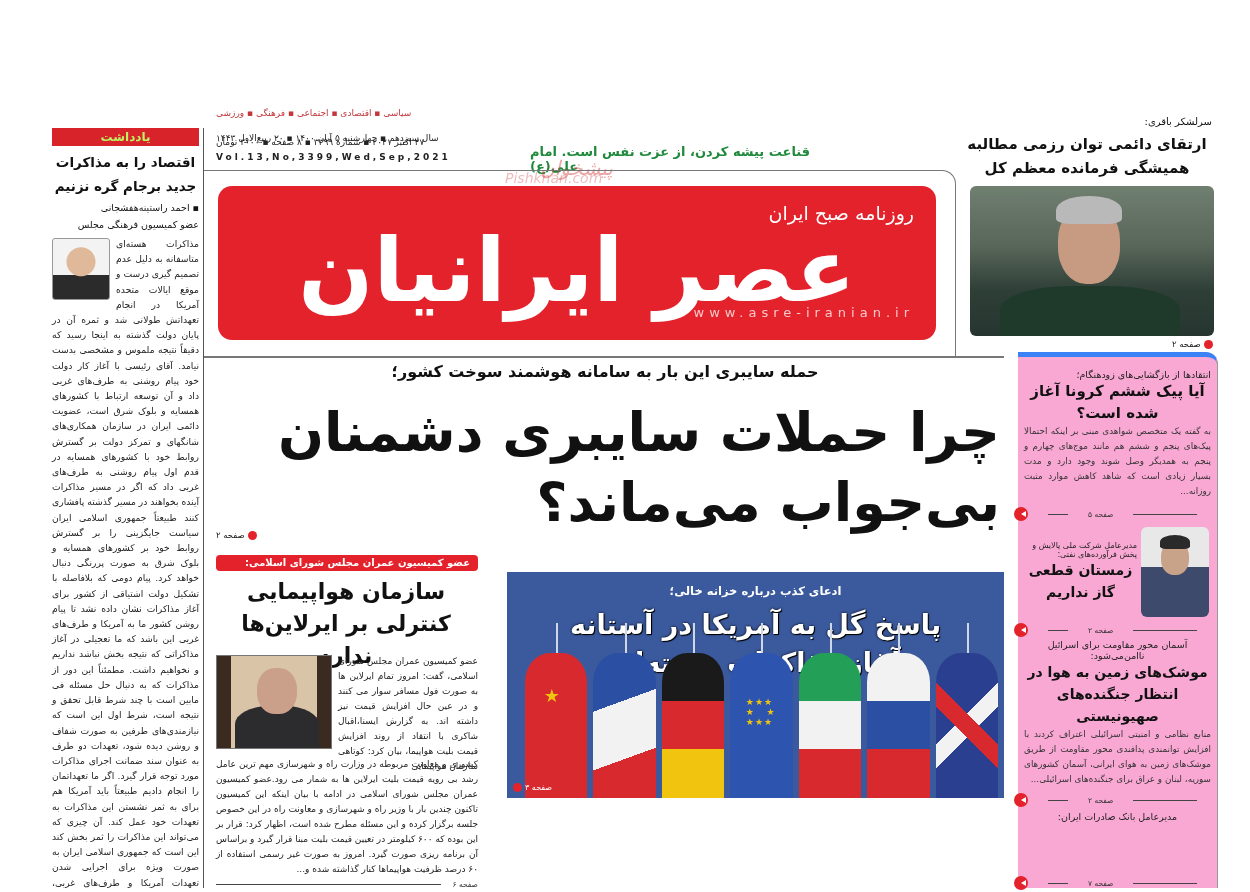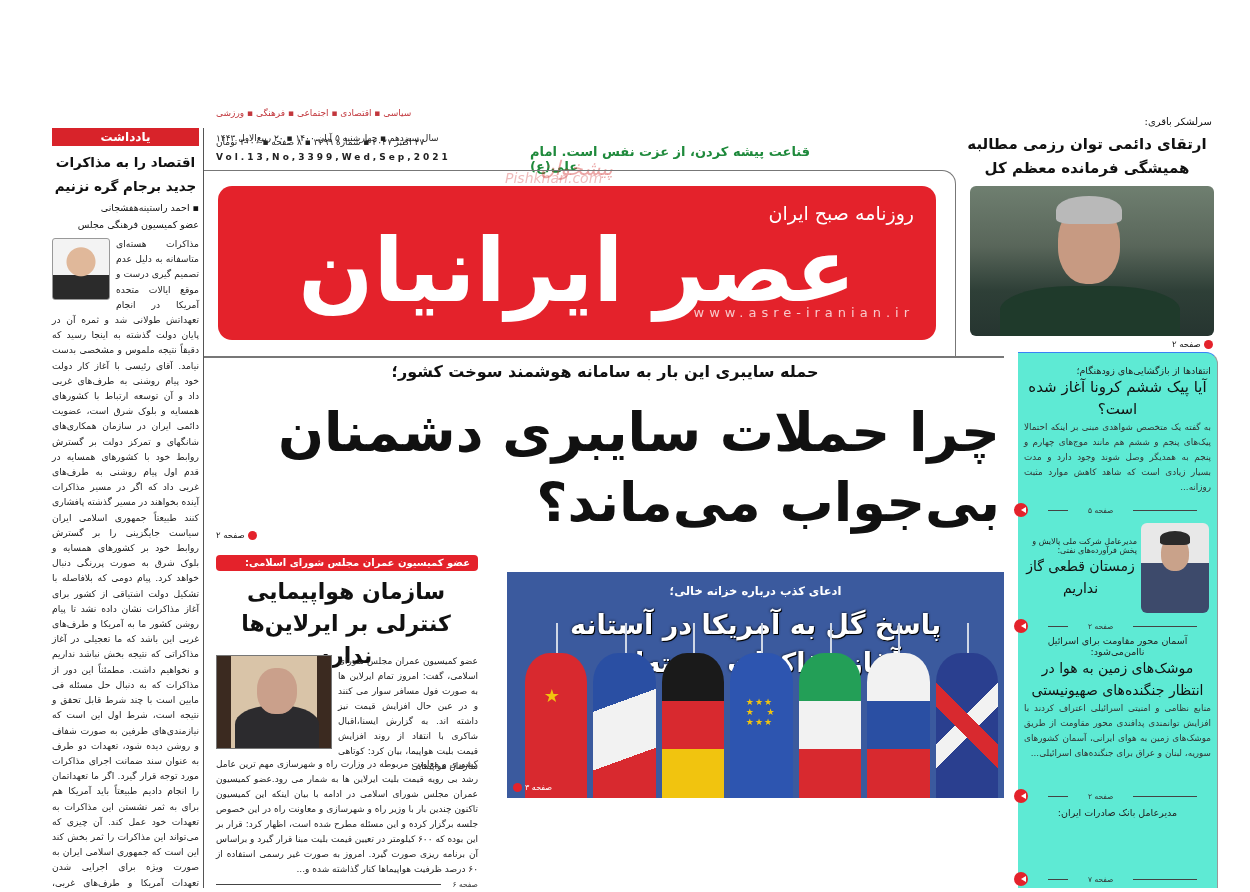--- a/index.html
+++ b/index.html
@@ -3,21 +3,21 @@
 <meta charset="utf-8">
 <style>
   * { box-sizing: border-box; margin: 0; padding: 0; }
   html, body { width: 1250px; height: 892px; background: #ffffff; overflow: hidden; }
   body { position: relative; font-family: "DejaVu Sans", sans-serif; color: #111; }
   .rtl { direction: rtl; }
   .abs { position: absolute; }
 
   
   .editorial { left: 52px; top: 128px; width: 152px; height: 760px; border-right: 1px solid #555; padding-right: 4px; }
-  .ed-label { background: #d8232a; color: #ffffff; text-align: center; font-size: 12px; font-weight: bold; height: 18px; line-height: 18px; }
+  .ed-label { background: #d8232a; color: #bef264; text-align: center; font-size: 12px; font-weight: bold; height: 18px; line-height: 18px; }
   .ed-title { text-align: center; font-weight: bold; font-size: 13.5px; line-height: 24px; margin-top: 4px; }
   .ed-author { font-size: 9.5px; text-align: right; line-height: 15px; margin-top: 2px; }
   .ed-body { font-size: 9.2px; line-height: 15.2px; text-align: justify; color: #222; margin-top: 4px; }
   .ed-photo { float: left; width: 58px; height: 62px; border: 1px solid #999; border-radius: 3px; margin: 2px 6px 2px 0;
     background: radial-gradient(circle at 50% 38%, #e0b89a 0 14px, transparent 15px), linear-gradient(#f3f3f3 0 60%, #2b2b2b 60%); }
 
   
   .sections { left: 216px; top: 108px; width: 230px; font-size: 9px; color: #c2363c; text-align: left; direction: rtl; }
   .issue-line { left: 216px; width: 230px; font-size: 9px; color: #222; direction: rtl; text-align: left; }
   .vol-line { left: 216px; top: 152px; font-size: 9px; font-weight: bold; letter-spacing: 3px; color: #222; }
@@ -36,24 +36,24 @@
   .rt-title { left: 962px; top: 132px; width: 250px; text-align: center; font-weight: bold; font-size: 15px; line-height: 24px; direction: rtl; }
   .rt-photo { left: 970px; top: 186px; width: 244px; height: 150px; border-radius: 6px; overflow: hidden;
     background: linear-gradient(180deg, #6f7f70 0%, #59665a 40%, #2e3f37 70%, #263530 100%); }
   .rt-photo .face { position: absolute; left: 88px; top: 18px; width: 62px; height: 80px; border-radius: 45%; background: #c79a82; }
   .rt-photo .hair { position: absolute; left: 86px; top: 10px; width: 66px; height: 28px; border-radius: 50% 50% 20% 20%; background: #b9b9b9; }
   .rt-photo .uniform { position: absolute; left: 30px; top: 100px; width: 180px; height: 60px; border-radius: 40% 40% 0 0; background: #1f3a2b; }
   .page-ref { font-size: 8.5px; direction: rtl; display: flex; align-items: center; gap: 3px; }
   .ref-icon { width: 9px; height: 9px; border-radius: 50%; background: #e4222b; display: inline-block; }
 
   
-  .sidebar { left: 1018px; top: 352px; width: 200px; height: 536px; background: #5eead4; border-radius: 0 12px 0 0; border-top: 1px solid #3b82f6; border-right: 1px solid #999; }
+  .sidebar { left: 1018px; top: 352px; width: 200px; height: 536px; background: #f9a8d4; border-radius: 0 12px 0 0; border-top: 5px solid #3b82f6; border-right: 1px solid #999; }
   .sb-item { position: absolute; left: 6px; right: 6px; direction: rtl; }
   .sb-kicker { font-size: 9.5px; color: #222; text-align: right; }
-  .sb-title { font-weight: normal; font-size: 14px; text-align: center; line-height: 22px; }
+  .sb-title { font-weight: bold; font-size: 14px; text-align: center; line-height: 22px; }
   .sb-body { font-size: 8.8px; line-height: 15px; color: #333; text-align: justify; }
   .sb-footer { position: absolute; left: 0; right: 0; display: flex; align-items: center; gap: 20px; direction: ltr; }
   .arrow-btn { width: 14px; height: 14px; border-radius: 50%; background: #e4222b; position: relative; flex: 0 0 auto; }
   .arrow-btn::after { content: ""; position: absolute; left: 4px; top: 4px; border: 3px solid transparent; border-right: 5px solid #fff; }
   .sb-line { flex: 1; height: 1px; background: #444; }
   .sb-page { font-size: 7.5px; color: #333; }
   .sb-photo { position: absolute; right: 2px; width: 68px; height: 90px; border-radius: 6px; overflow: hidden;
     background: linear-gradient(#e8e8e8 0 45%, #3d4a6b 45%); }
   .sb-photo .f { position: absolute; left: 20px; top: 14px; width: 28px; height: 34px; border-radius: 45%; background: #c9a28a; }
   .sb-photo .h { position: absolute; left: 19px; top: 8px; width: 30px; height: 14px; border-radius: 50% 50% 20% 20%; background: #2a2a2a; }

